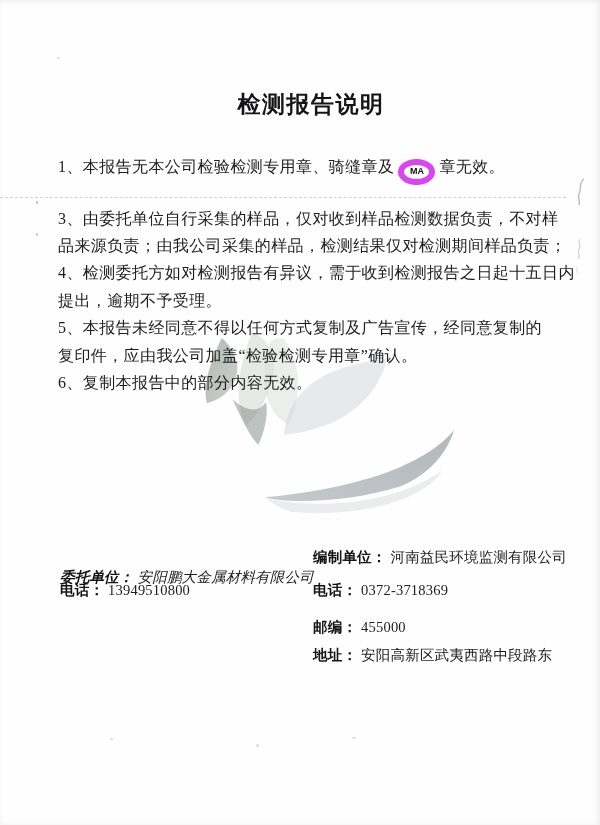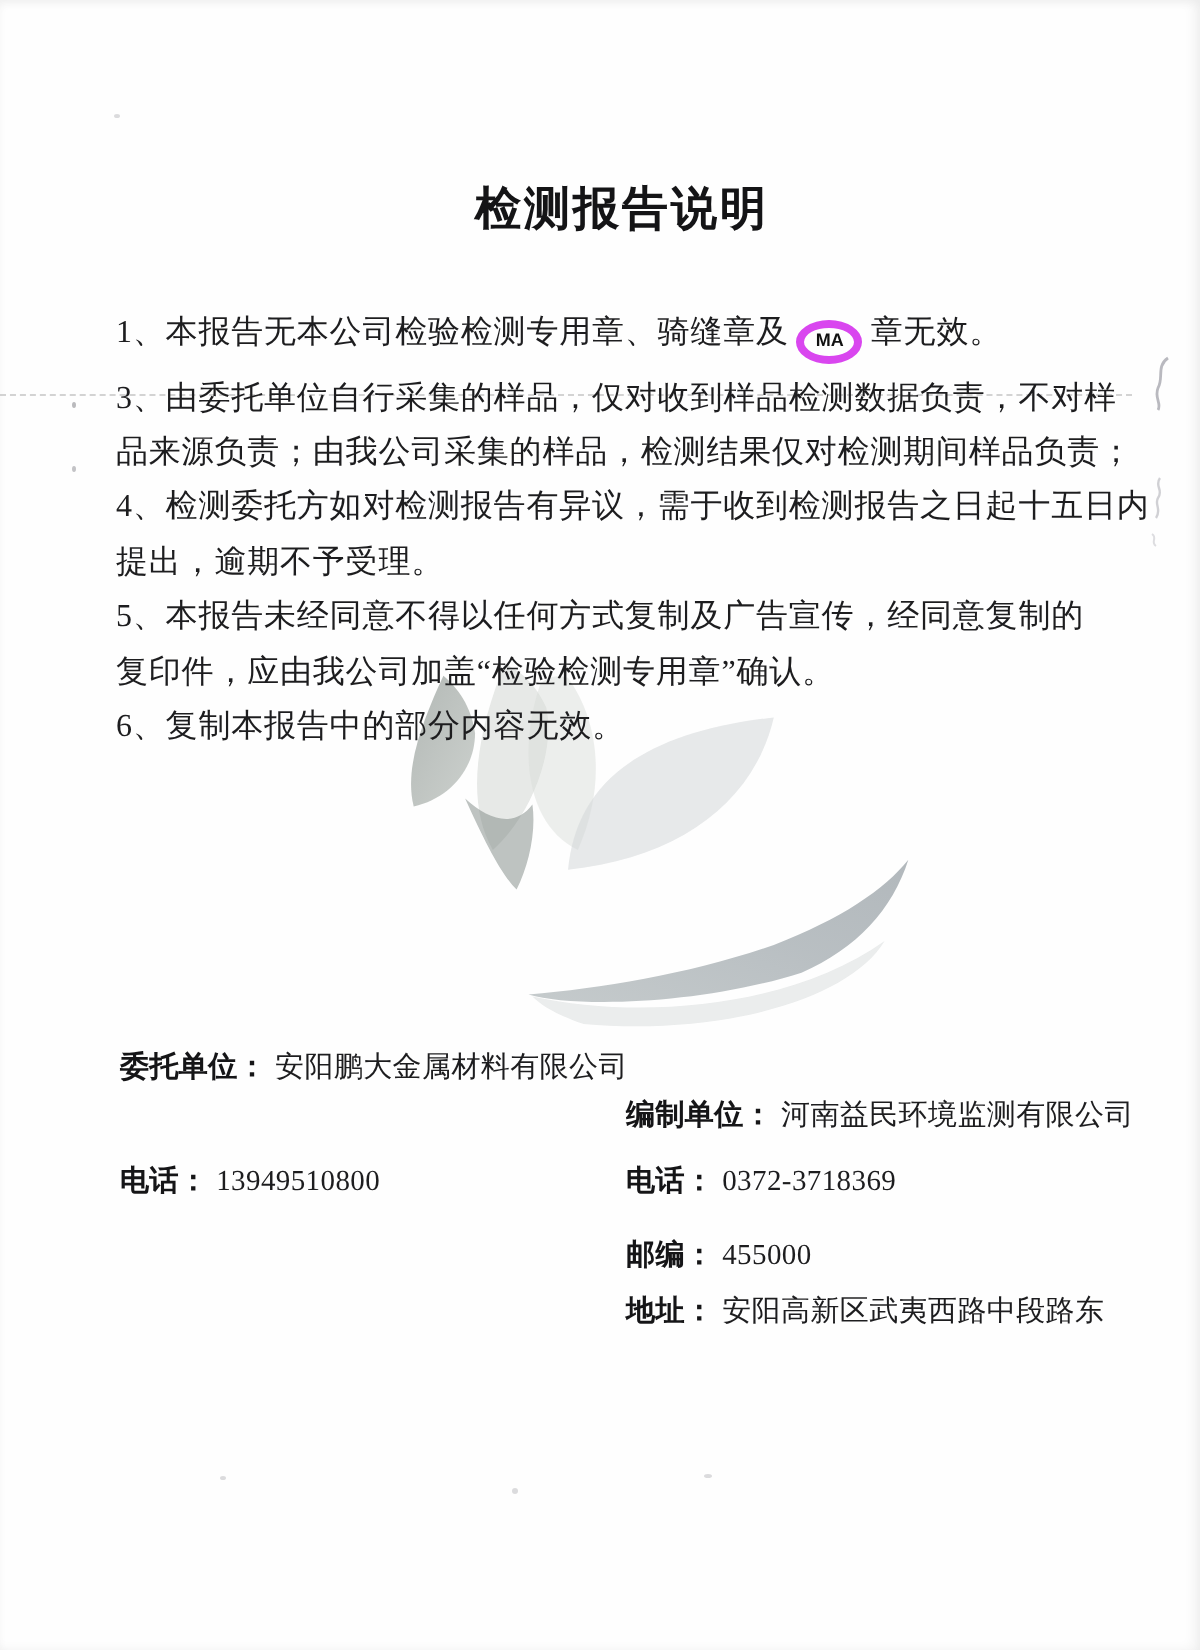--- a/index.html
+++ b/index.html
@@ -20,35 +20,35 @@
     font-family:"Liberation Sans","DejaVu Sans",sans-serif;
     font-weight:700;font-size:23px;letter-spacing:1.5px;
     color:#141416;
   }
   .notes{
     position:absolute;left:58px;top:153px;width:512px;
     font-size:16px;line-height:27.4px;letter-spacing:.4px;
     z-index:2;
   }
   .nline{white-space:nowrap;}
-  .nline.gap-after{margin-bottom:4px;}
+  .nline.gap-after{margin-bottom:20px;}
   .cma-badge{
     display:inline-flex;align-items:center;justify-content:center;
     width:25px;height:14px;
-    border:4px solid #d946ef;border-radius:50%;
+    border:6px solid #d946ef;border-radius:50%;
     font-family:"Liberation Sans","DejaVu Sans",sans-serif;
     font-weight:700;font-size:9px;letter-spacing:0;
     line-height:1;vertical-align:-2px;margin:0 4px;
     color:#111;
   }
   .footer{position:absolute;left:0;top:0;width:100%;z-index:2;font-size:14.5px;letter-spacing:.2px;}
   .f-row{position:absolute;white-space:nowrap;}
   .f-label{font-weight:700;margin-right:4px;color:#151517;}
   .f-value{color:#1d1d1f;}
-  .pos-client{left:60px;top:524px;}
+  .pos-client{left:60px;top:568px;font-style:italic;}
   .pos-client-phone{left:60px;top:581px;}
   .pos-issuer{left:313px;top:548px;}
   .pos-issuer-phone{left:313px;top:581px;}
   .pos-issuer-zip{left:313px;top:618px;}
   .pos-issuer-addr{left:313px;top:646px;text-align:right;}
   .fold-line{
     position:absolute;left:0;top:197px;width:566px;height:0;
     border-top:1.5px dashed #cccccc;opacity:.85;z-index:1;
   }
   .watermark{position:absolute;left:193px;top:330px;width:277px;height:188px;z-index:0;}

